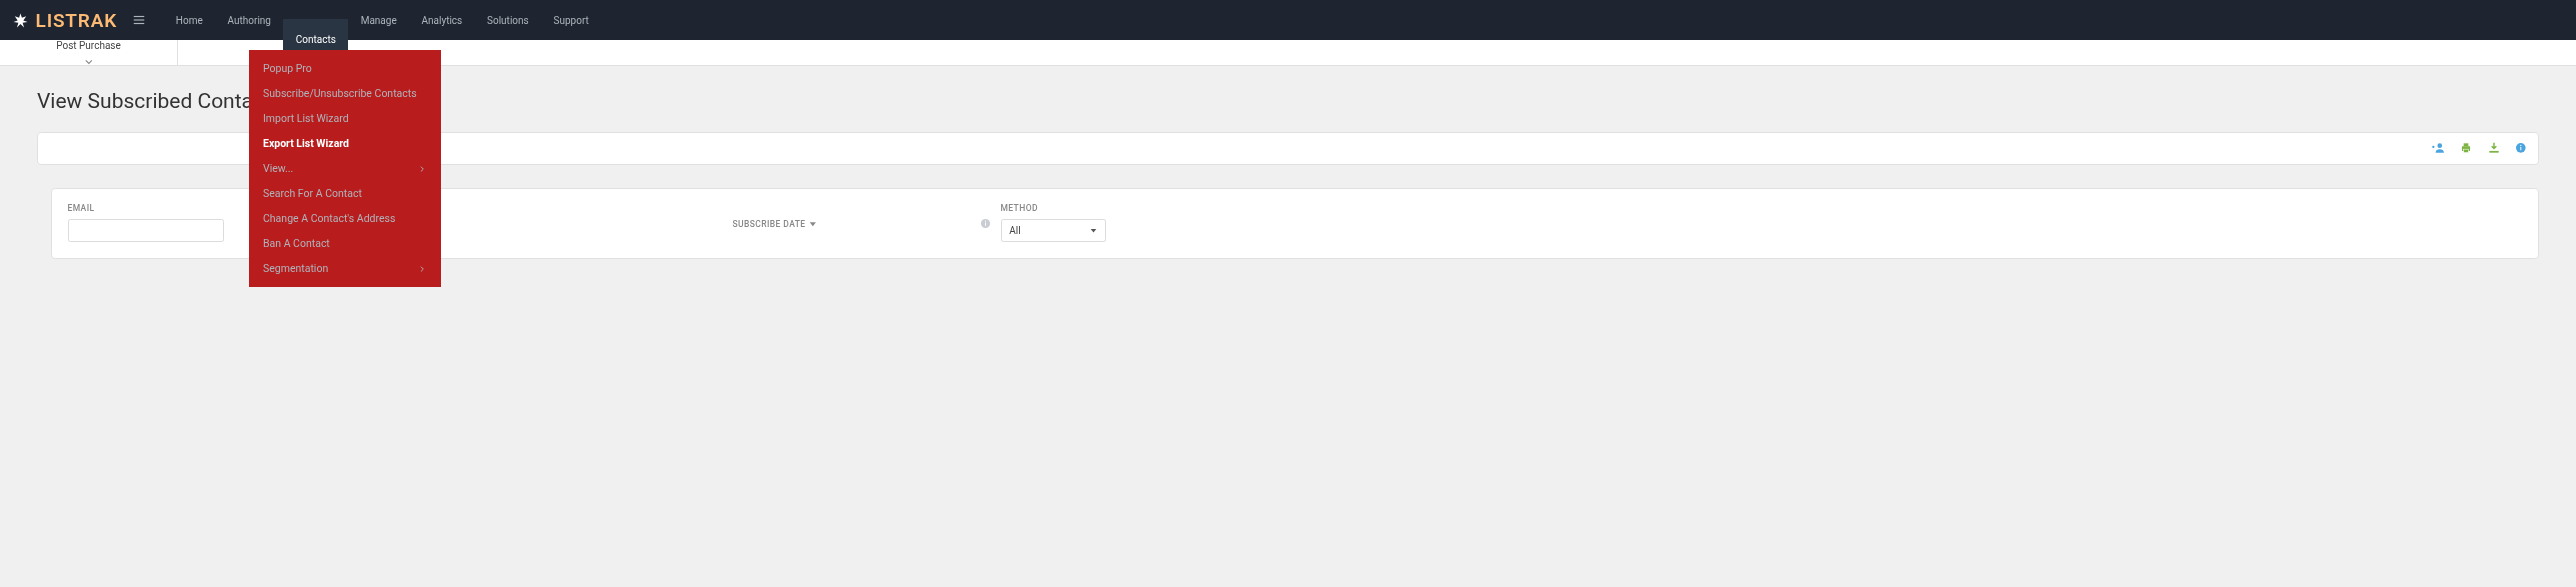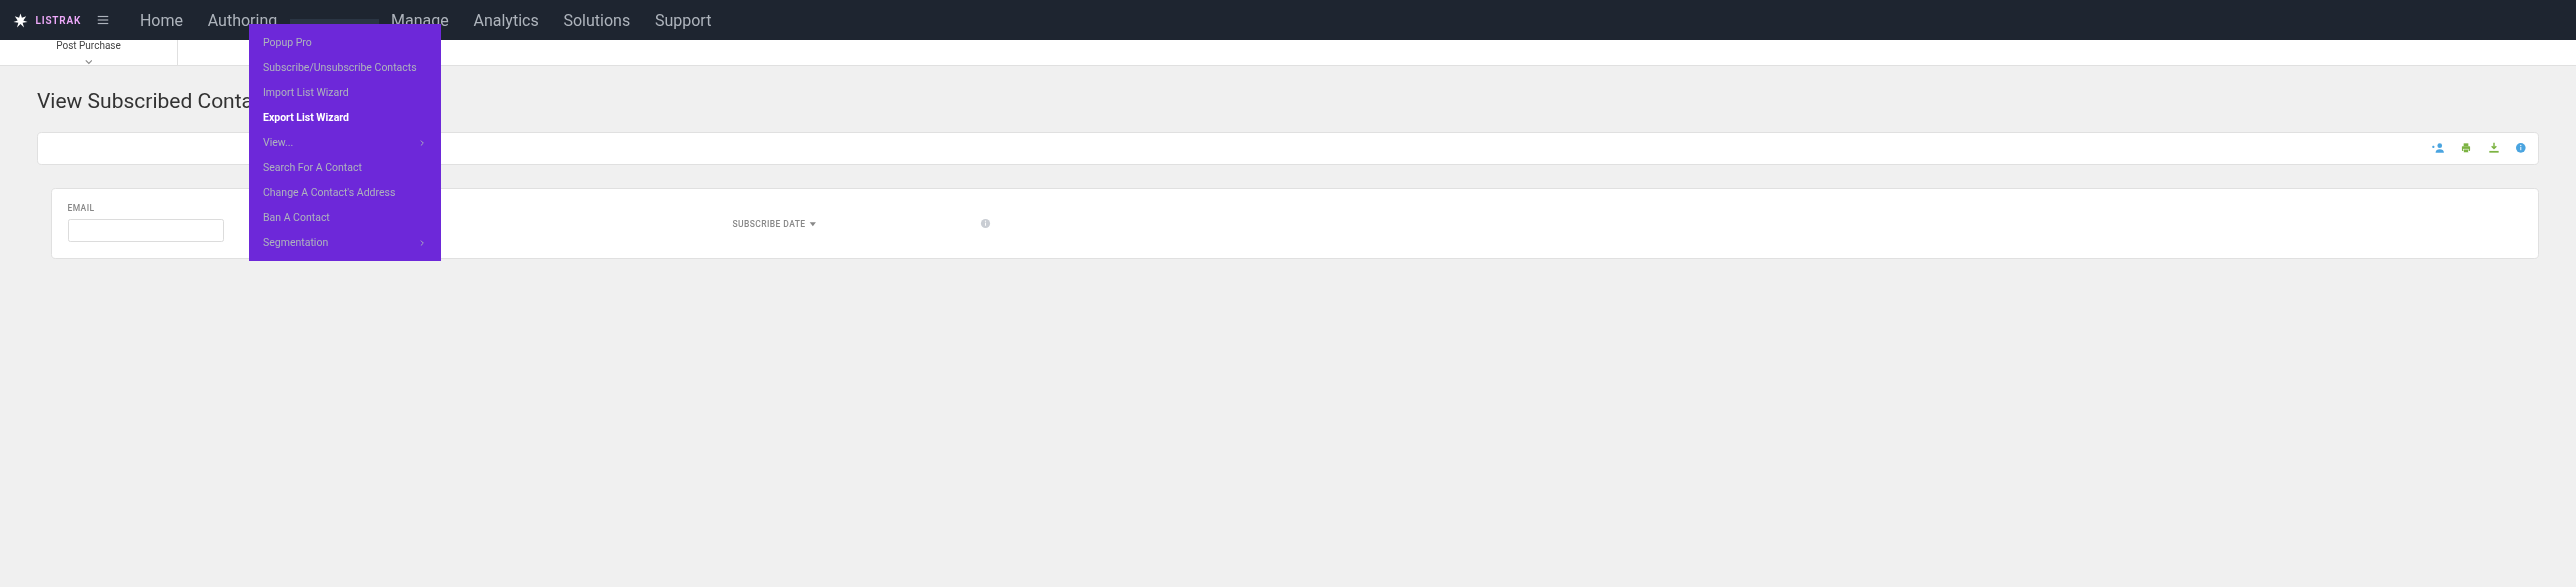--- a/index.html
+++ b/index.html
@@ -12,45 +12,45 @@
       align-items: center;
       padding: 0 12.4px;
       gap: 6.2px;
       position: relative;
       z-index: 10;
     }
     .logo {
       display: flex;
       align-items: center;
       gap: 6.2px;
-      color: #f0abfc;
+      color: #fdba74;
       font-weight: 600;
       letter-spacing: 0.8px;
-      font-size: 10px;
+      font-size: 19px;
       margin-right: 6.2px;
     }
     .logo-icon { width: 17px; height: 17px; }
     .hamburger {
       color: #aeb4bc;
       width: 18.6px;
       height: 18.6px;
       cursor: pointer;
       margin-right: 9.3px;
       display: flex;
       align-items: center;
       justify-content: center;
     }
     .nav-items { display: flex; height: 100%; }
     .nav-item {
       height: 40px;
       display: flex;
       align-items: center;
       padding: 0 12.4px;
       color: #aeb4bc;
-      font-size: 16px;
+      font-size: 10px;
       cursor: pointer;
       position: relative;
     }
     .nav-item.active {
       background: #2a3543;
       color: #fff;
       margin-top: 19px;
     }
     
     .sub-nav {
@@ -73,23 +73,23 @@
       justify-content: space-between;
       color: #444;
       font-size: 10px;
       flex-direction: column;
     }
     .chevron-down { width: 7.7px; height: 7.7px; }
     
     .dropdown-menu {
       position: absolute;
       left: 249px;
-      top: 24px;
+      top: 50px;
       width: 192px;
-      background: #6d28d9;
+      background: #b91c1c;
       z-index: 20;
       padding: 6.2px 0;
     }
     .dropdown-item {
       height: 25px;
       display: flex;
       align-items: center;
       justify-content: space-between;
       padding: 0 15.5px 0 14px;
       color: #aeb4bc;
@@ -316,16 +316,29 @@
           <svg class="sort-arrow" viewBox="0 0 10 10" fill="#888">
               <path d="M1 3 L5 8 L9 3 Z"></path>
             </svg>
           <svg class="info-icon" viewBox="0 0 24 24" fill="#c9cdd3">
             <circle cx="12" cy="12" r="10"></circle>
               <rect x="11" y="10" width="2" height="7" fill="#fff"></rect>
               <circle cx="12" cy="7" r="1.3" fill="#fff"></circle>
           </svg>
         </div>
       </div>
+      <div class="col-method">
+        <div class="col-header">
+          <span>METHOD</span>
+        </div>
+        <div class="filter-row">
+          <div class="select-input">
+            <span>All</span>
+            <svg viewBox="0 0 10 10" width="7" height="7" fill="#555">
+                <path d="M1 3 L5 8 L9 3 Z"></path>
+              </svg>
+          </div>
+        </div>
+      </div>
     </div>
   </div>
 </div>
 
 
 </body></html>

